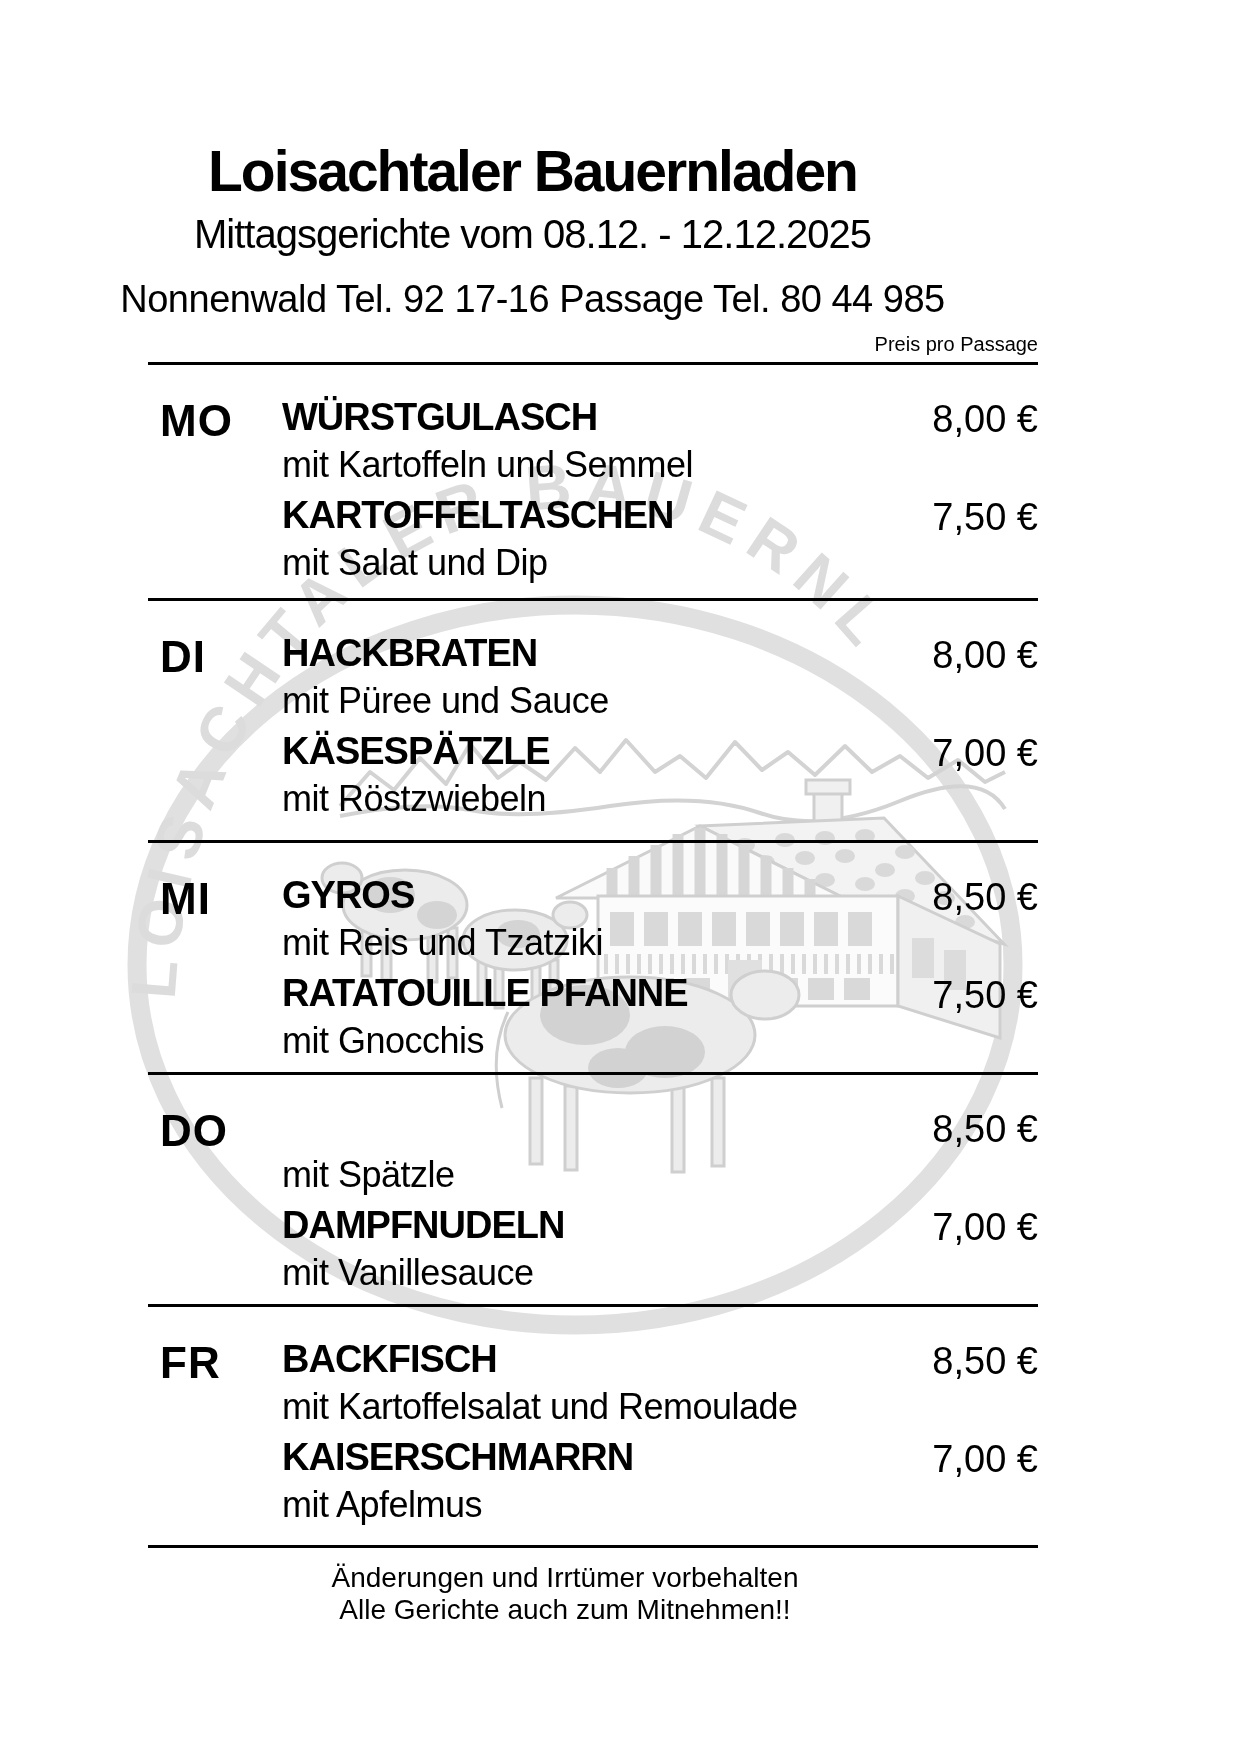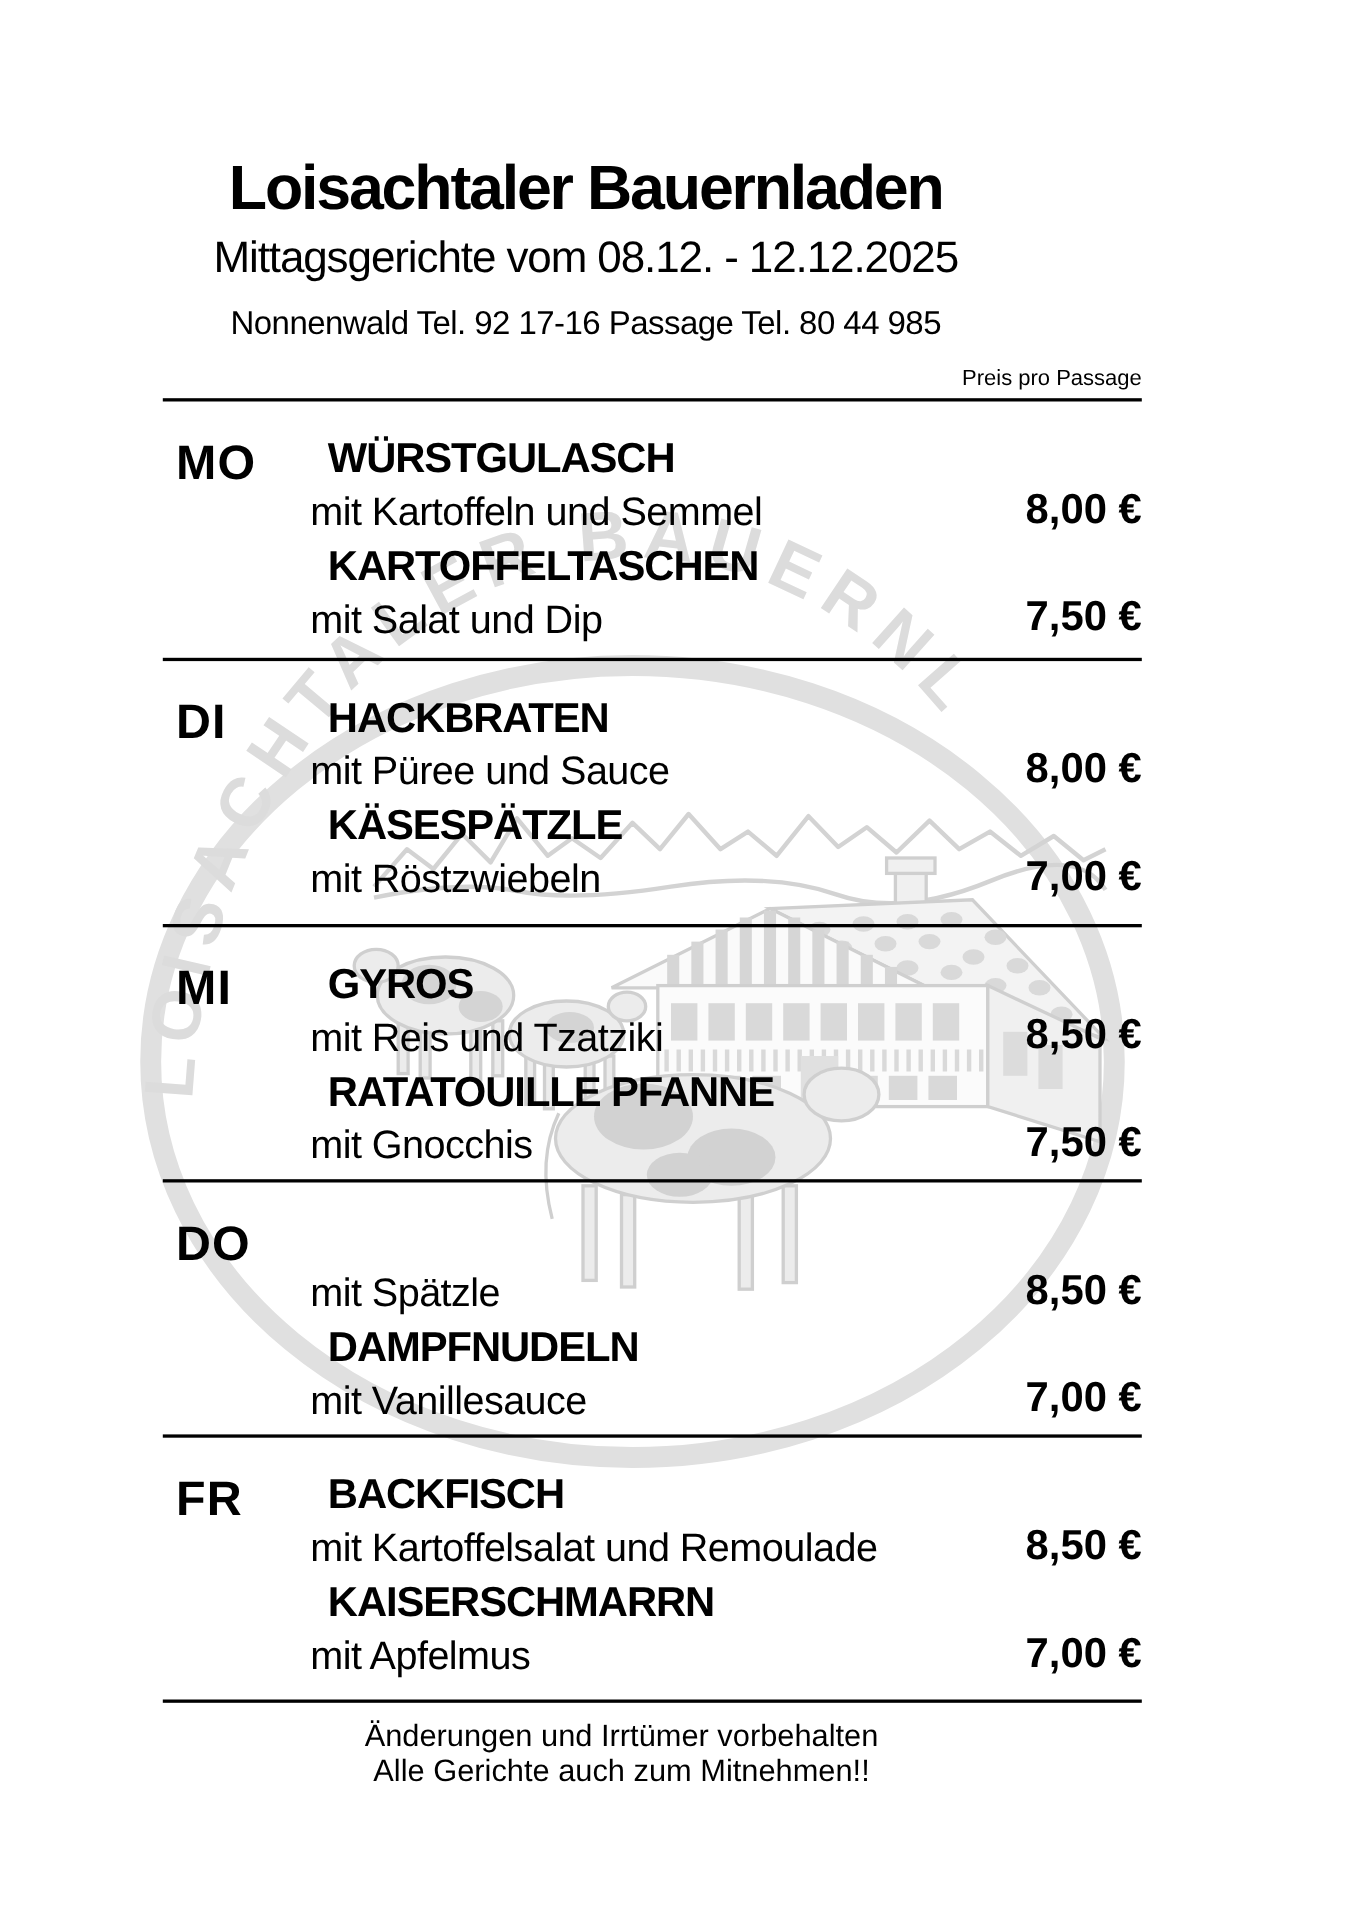--- a/index.html
+++ b/index.html
@@ -13,27 +13,27 @@
     color:#000;
   }
   .watermark{
     position:absolute;left:0;top:0;width:1240px;height:1754px;
     pointer-events:none;
   }
   .abs{position:absolute;}
   .header-block{left:80px;width:905px;text-align:center;}
   .title{top:138px;font-size:57px;font-weight:800;letter-spacing:-2px;}
   .subtitle{top:212px;font-size:40px;font-weight:400;letter-spacing:-1px;}
-  .contact{top:278px;font-size:30px;font-weight:400;letter-spacing:-0.5px;}
+  .contact{top:278px;font-size:38px;font-weight:400;letter-spacing:-0.5px;}
   .preis-note{top:333px;left:148px;width:890px;text-align:right;font-size:20px;}
   .rule{left:148px;width:890px;height:3px;background:#000;}
   .day{left:160px;font-size:44px;font-weight:800;letter-spacing:1px;}
-  .dish-name{left:282px;font-size:38px;font-weight:700;letter-spacing:-1px;margin-left:16px;}
+  .dish-name{left:282px;font-size:38px;font-weight:700;letter-spacing:-1px;}
   .dish-desc{left:282px;font-size:36px;font-weight:400;letter-spacing:-0.5px;}
-  .price{left:700px;width:338px;text-align:right;font-size:38px;font-weight:700;margin-top:44px;}
+  .price{left:700px;width:338px;text-align:right;font-size:38px;font-weight:400;}
   .footer-line{left:130px;width:870px;text-align:center;font-size:28px;font-weight:400;}
 </style>
 </head>
 <body>
 
 <div class="page">
 
   <svg class="watermark" viewBox="0 0 1240 1754" aria-hidden="true">
     <defs>
       <path id="wmArc" d="M 175 1000 A 405 520 0 0 1 880 679" fill="none"></path>

